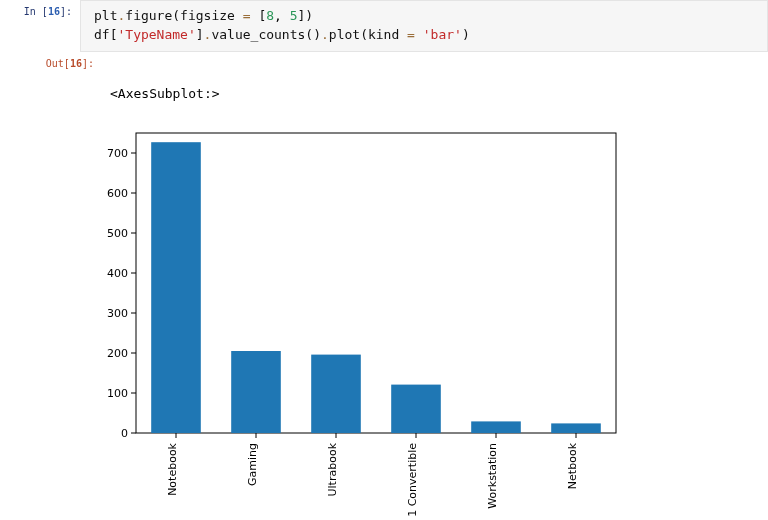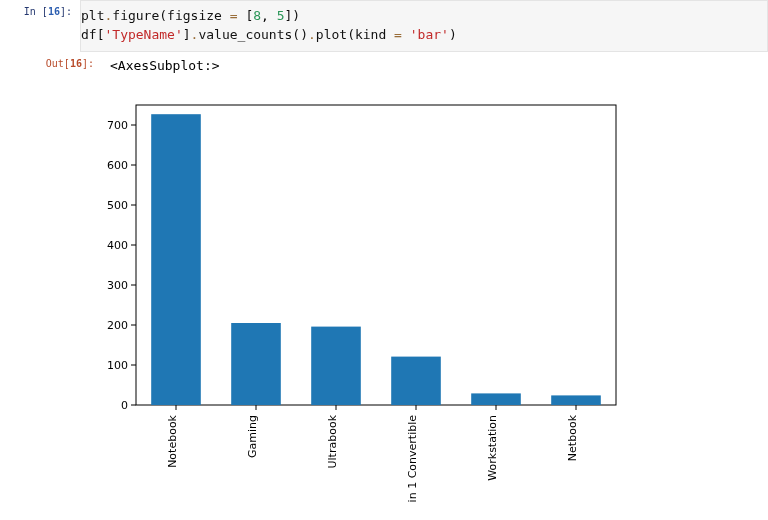--- a/index.html
+++ b/index.html
@@ -24,32 +24,33 @@
     box-sizing: border-box;
   }
   .in-prompt { color: #24376f; }
   .in-prompt .num { color: #2b5db0; font-weight: bold;}
   .out-prompt { color: #b84b2a; margin-left: 22px; }
   .out-prompt .num { color: #b84b2a; font-weight: bold;}
   .input-area {
     flex: 1;
     background: #f6f6f6;
     border: 1px solid #e4e4e4;
-    padding: 6px 0;
+    padding: 6px 13px;
     font-family: Menlo, Consolas, "DejaVu Sans Mono", monospace;
     font-size: 13px;
     line-height: 1.45;
     white-space: pre;
     overflow: hidden;
   }
   .output-text {
     flex: 1;
     padding: 6px 8px;
     font-family: Menlo, Consolas, "DejaVu Sans Mono", monospace;
     font-size: 13px;
+    margin-top: 28px;
   }
   .output-result {
     margin-left: 80px;
     padding: 4px 0 0 8px;
   }
   
   .tok-name { color: #111; }
   .tok-dot  { color: #9a6e3a; }
   .tok-paren{ color: #111; }
   .tok-arg  { color: #111; }

